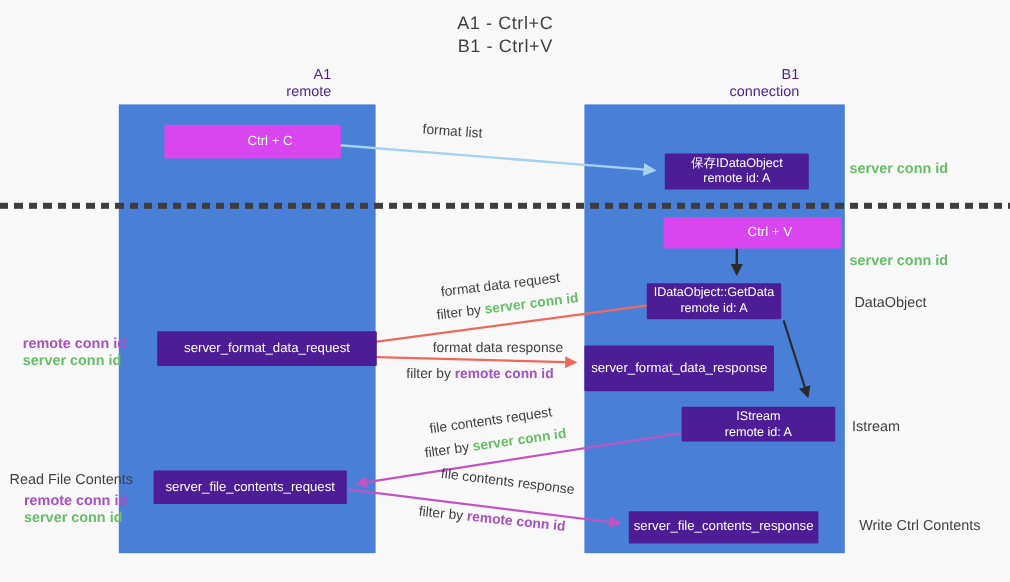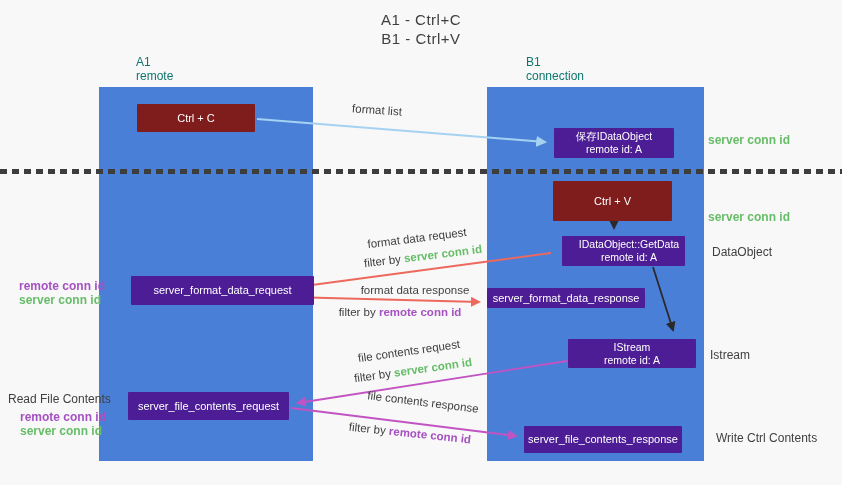--- a/index.html
+++ b/index.html
@@ -2,30 +2,30 @@
 <html><head>
 <meta charset="utf-8">
 <style>
   html,body{margin:0;padding:0;background:#e9e9e9;}
   .canvas{
     position:relative;width:842px;height:485px;background:#f8f8f8;
     font-family:"Liberation Sans",sans-serif;overflow:hidden;color:#3c3c3c;
   }
   .title{position:absolute;left:0;top:10px;width:842px;text-align:center;
     font-size:15px;line-height:19px;color:#3f3f3f;letter-spacing:.5px;}
-  .col-header{position:absolute;width:140px;text-align:left;font-size:12px;line-height:14px;color:#0f766e;}
+  .col-header{position:absolute;width:140px;text-align:right;font-size:12px;line-height:14px;color:#4c1d95;}
   .lane{position:absolute;top:87px;height:374px;background:#4a7fd8;}
   #lane-left{left:99px;width:214px;}
   #lane-right{left:487px;width:217px;}
   .dotted{position:absolute;left:0;top:169px;width:842px;height:5px;
     background:repeating-linear-gradient(90deg,#3d3d3d 0 7px,transparent 7px 12px);}
   .arrows{position:absolute;left:0;top:0;pointer-events:none;}
   .node{position:absolute;display:flex;flex-direction:column;align-items:center;justify-content:center;
     color:#fff;font-size:11px;line-height:13px;text-align:center;border-radius:1px;}
-  .green{background:#7f1d1d;}
+  .green{background:#d946ef;padding-left:29px;}
   .orange{background:#4c1d95;}
   .alabel{position:absolute;font-size:11.5px;color:#3f3f3f;text-align:center;white-space:nowrap;}
   .side{position:absolute;font-size:12px;white-space:nowrap;color:#404040;}
   .bold-green{color:#67bd68;font-weight:bold;}
   .bold-purple{color:#a551c1;font-weight:bold;}
   .conn-block{position:absolute;font-size:12px;line-height:14px;white-space:nowrap;}
 </style>
 </head>
 <body>
 
@@ -76,34 +76,34 @@
 
   <div class="node green" style="left:137px;top:104px;width:118px;height:28px;">
     <div>Ctrl + C</div>
   </div>
 
   <div class="node orange" style="left:554px;top:128px;width:120px;height:30px;font-size:10.5px;">
     <div>保存IDataObject</div>
     <div>remote id: A</div>
   </div>
 
-  <div class="node green" style="left:553px;top:181px;width:119px;height:40px;">
+  <div class="node green" style="left:553px;top:181px;width:119px;height:26px;">
     <div>Ctrl + V</div>
   </div>
 
-  <div class="node orange" style="left:562px;top:236px;width:112px;height:30px;font-size:10.5px;padding-left:11px;">
+  <div class="node orange" style="left:539px;top:236px;width:112px;height:30px;font-size:10.5px;">
     <div>IDataObject::GetData</div>
     <div>remote id: A</div>
   </div>
 
   <div class="node orange" style="left:131px;top:276px;width:183px;height:29px;">
     <div>server_format_data_request</div>
   </div>
 
-  <div class="node orange" style="left:487px;top:288px;width:158px;height:20px;">
+  <div class="node orange" style="left:487px;top:288px;width:158px;height:38px;">
     <div>server_format_data_response</div>
   </div>
 
   <div class="node orange" style="left:568px;top:339px;width:128px;height:29px;font-size:10.5px;">
     <div>IStream</div>
     <div>remote id: A</div>
   </div>
 
   <div class="node orange" style="left:128px;top:392px;width:161px;height:28px;">
     <div>server_file_contents_request</div>

